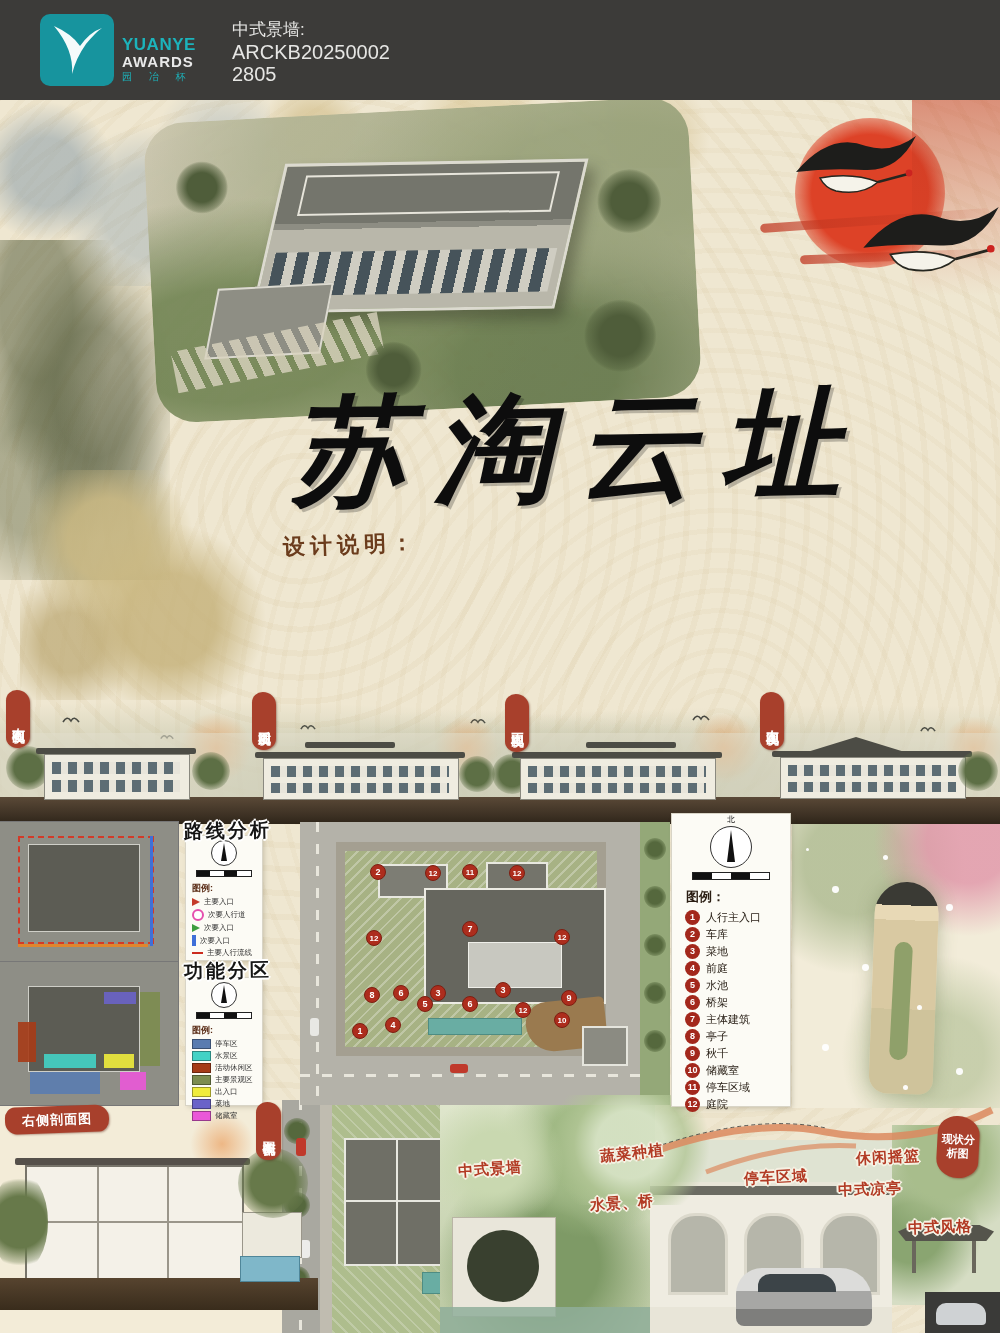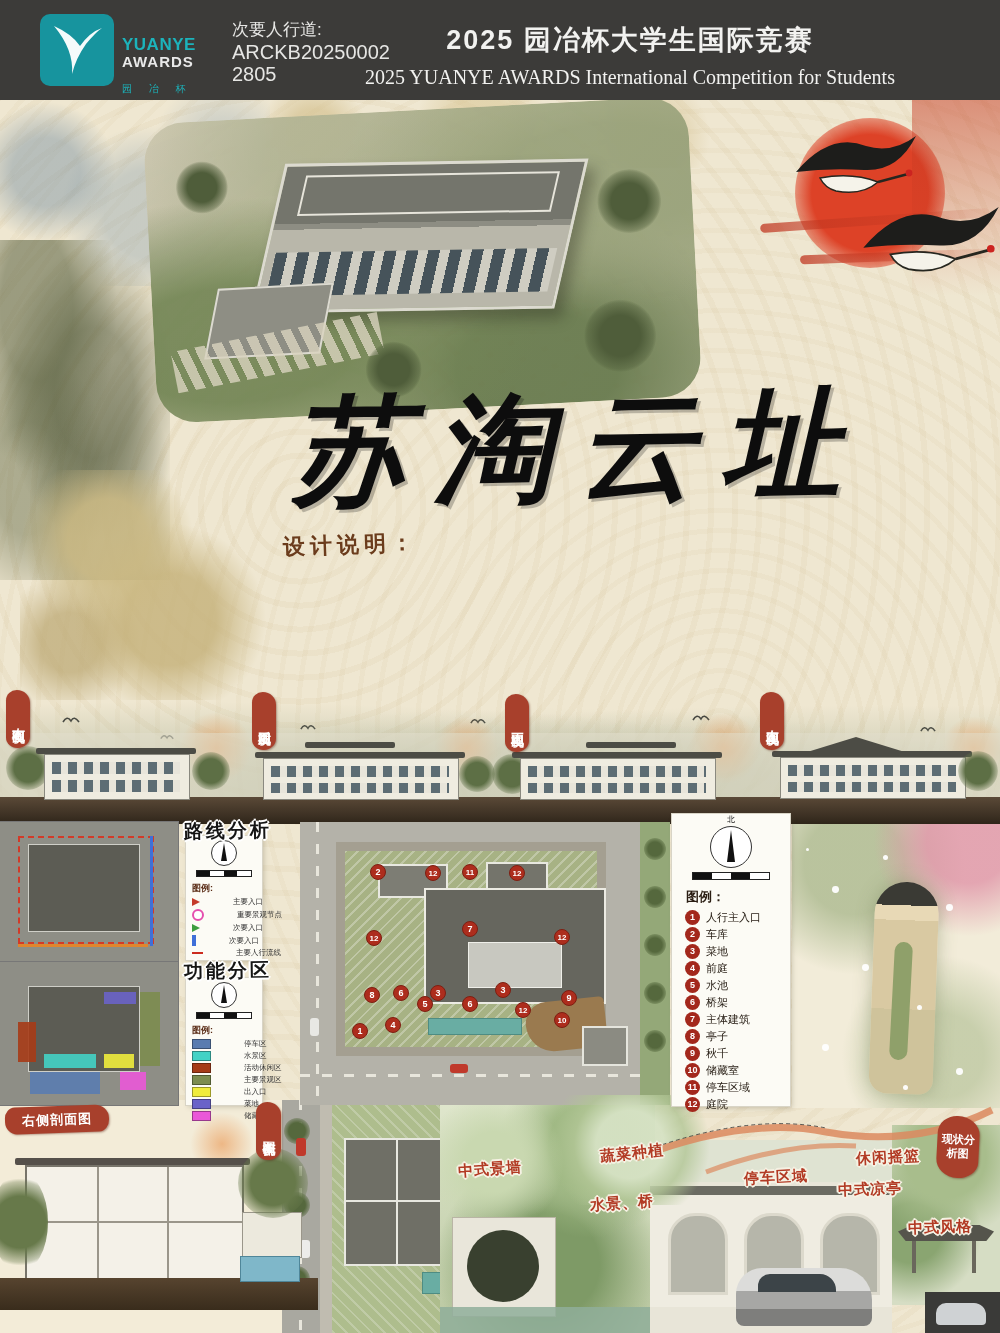--- a/index.html
+++ b/index.html
@@ -11,21 +11,21 @@
       repeating-radial-gradient(circle at 72% 55%, rgba(186,156,96,.06) 0 5px, transparent 5px 20px);}
   .abs{position:absolute;}
 
   
   .header{position:absolute;left:0;top:0;width:1000px;height:100px;background:#3c3b39;z-index:5;}
   .logo-box{position:absolute;left:40px;top:14px;width:74px;height:72px;background:#17949e;border-radius:10px;}
   .logo-box svg{position:absolute;left:6px;top:6px;}
   .logo-text{position:absolute;left:122px;top:36px;line-height:1.05;}
   .logo-yuanye{color:#1cb3bb;font-weight:bold;font-size:17px;letter-spacing:.5px;}
   .logo-awards{color:#e9e9e9;font-weight:bold;font-size:15px;letter-spacing:1px;}
-  .logo-cn{color:#1cb3bb;font-size:10px;letter-spacing:7px;margin-top:14px;}
+  .logo-cn{color:#1cb3bb;font-size:10px;letter-spacing:7px;margin-top:2px;}
   .reg{position:absolute;left:232px;top:18px;color:#e6e6e4;}
   .reg-label{font-size:17px;}
   .reg-num{font-size:20px;line-height:1.12;}
   .htitles{position:absolute;left:320px;top:22px;width:620px;text-align:center;color:#f2f2f0;}
   .title-cn{font-size:27px;font-weight:bold;letter-spacing:2px;}
   .title-en{font-family:"Liberation Serif",serif;font-size:20px;margin-top:8px;}
 
   
   .art{z-index:1;}
   .cloudtl{left:-50px;top:96px;width:320px;height:190px;
@@ -142,21 +142,21 @@
     border-left:3px solid transparent;border-right:3px solid transparent;border-bottom:18px solid #111;}
   .compass.big .needle{border-left-width:4px;border-right-width:4px;border-bottom-width:32px;}
   .nlabel{display:block;text-align:center;font-size:8px;color:#222;line-height:1;margin-top:2px;}
   .scalebar{margin:4px auto 0;height:5px;border:1px solid #222;
     background:linear-gradient(90deg,#111 0 25%,#fff 25% 50%,#111 50% 75%,#fff 75%);}
   .panelA .scalebar,.panelB .scalebar{width:54px;}
   .panelC .scalebar{width:76px;height:6px;}
   .leg-head{font-size:9px;font-weight:bold;color:#5a2c16;margin:5px 0 2px 6px;}
   .panelC .leg-head{font-size:13px;color:#2a1d12;margin:8px 0 4px 14px;}
   .leg-row{display:flex;align-items:center;gap:4px;margin:2px 0 0 6px;}
-  .leg-lb{font-size:7.5px;color:#333;white-space:nowrap;margin-left:29px;}
+  .leg-lb{font-size:7.5px;color:#333;white-space:nowrap;}
   .leg-ic{flex:0 0 auto;}
   .icon-arrow{width:0;height:0;border-top:4px solid transparent;border-bottom:4px solid transparent;
     border-left:8px solid;background:none!important;}
   .icon-circle{width:8px;height:8px;border-radius:50%;border:2px solid;background:#fff!important;}
   .icon-bar{width:4px;height:11px;}
   .icon-dash{width:11px;height:0;border-top:2px dashed;}
   .zone-sw{width:17px;height:8px;border:1px solid rgba(0,0,0,.35);}
   .ml-row{display:flex;align-items:center;gap:6px;margin:3px 0 0 13px;height:14px;}
   .ml-num{width:15px;height:15px;border-radius:50%;background:#a3281c;color:#fff;font-size:9px;font-weight:bold;
     display:flex;align-items:center;justify-content:center;flex:0 0 auto;}
@@ -266,27 +266,23 @@
       <svg width="62" height="60" viewBox="0 0 62 60">
         <path d="M8 6 Q28 30 26 54 Q30 38 40 24 Q50 12 56 8 Q44 12 34 26 Q26 14 8 6 Z" fill="#f5fbfb"></path>
       </svg>
     </div>
     <div class="logo-text">
       <div class="logo-yuanye">YUANYE</div>
       <div class="logo-awards">AWARDS</div>
       <div class="logo-cn">园 冶 杯</div>
     </div>
     <div class="reg">
-      <div class="reg-label">次要人行道:</div>
+      <div class="reg-label">中式景墙:</div>
       <div class="reg-num">ARCKB20250002</div>
       <div class="reg-num">2805</div>
-    </div>
-    <div class="htitles">
-      <div class="title-cn">2025 园冶杯大学生国际竞赛</div>
-      <div class="title-en">2025 YUANYE AWARDS International Competition for  Students</div>
     </div>
   </div>
 
   <div class="abs art cloudtl"></div>
   <div class="abs art tanband"></div>
   <div class="abs art inktrees"></div>
   <div class="abs art khaki"></div>
 
   <div class="abs art hero-render">
     <div class="hr-garden"></div>
@@ -397,21 +393,21 @@
       </div>
     <div class="scalebar"></div>
     <div class="leg-head">图例:</div>
     <div id="route-legend">
         <div class="leg-row">
           <div class="leg-ic icon-arrow" style="border-left-color: rgb(197, 59, 42);"></div>
           <div class="leg-lb">主要入口</div>
         </div>
         <div class="leg-row">
           <div class="leg-ic icon-circle" style="border-color: rgb(229, 79, 174);"></div>
-          <div class="leg-lb">重要景观节点</div>
+          <div class="leg-lb">次要人行道</div>
         </div>
         <div class="leg-row">
           <div class="leg-ic icon-arrow" style="border-left-color: rgb(61, 158, 63);"></div>
           <div class="leg-lb">次要入口</div>
         </div>
         <div class="leg-row">
           <div class="leg-ic icon-bar" style="background: rgb(63, 111, 216);"></div>
           <div class="leg-lb">次要入口</div>
         </div>
         <div class="leg-row">

